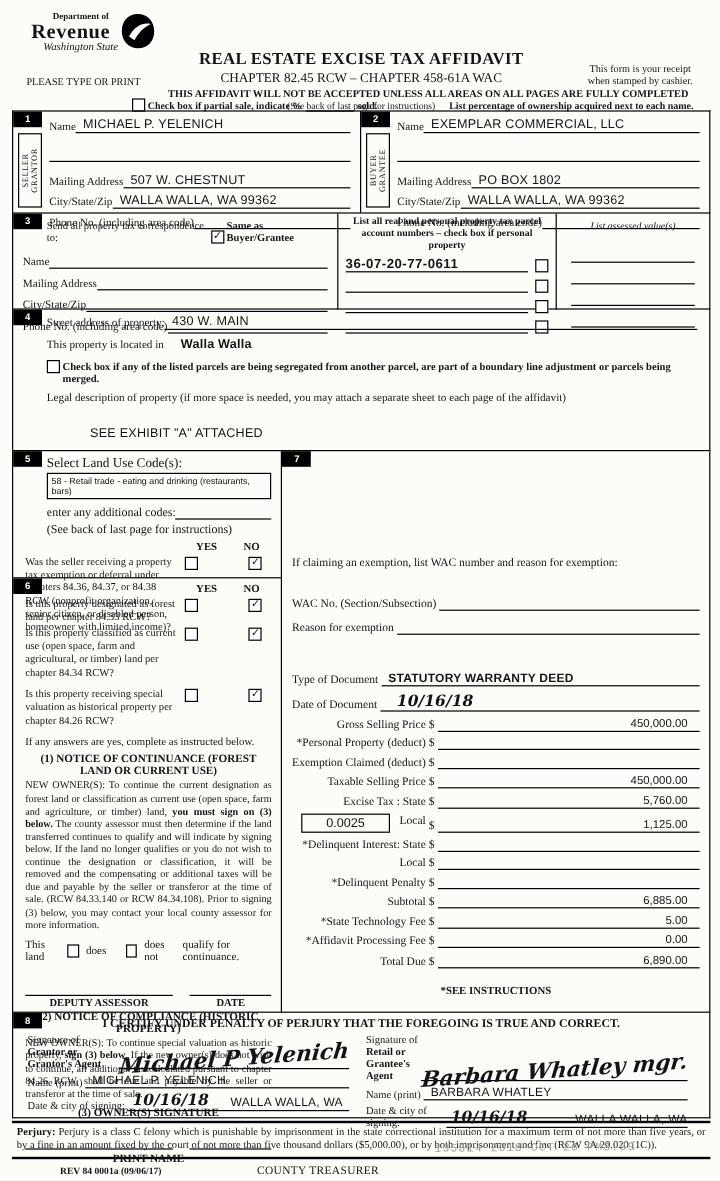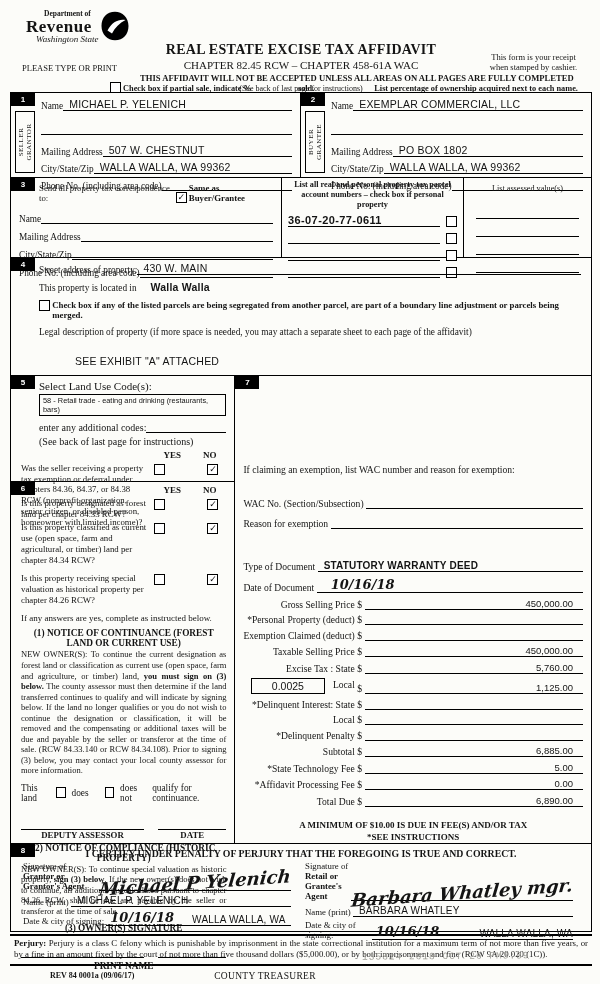--- a/index.html
+++ b/index.html
@@ -41,21 +41,21 @@
   .row12{display:flex;}
   .half{width:50%;height:86px;padding:2px 8px 0 30px;}
   .half+.half{border-left:none;}
   .vstrip{position:absolute;left:4px;top:18px;width:18px;height:60px;border:1px solid #000;overflow:hidden;}
   .vtext{position:absolute;left:50%;top:50%;transform:translate(-50%,-50%) rotate(-90deg);
          font-size:7px;letter-spacing:.5px;text-align:center;line-height:1.15;white-space:nowrap;}
   
   .row3{display:flex;}
   .c3a{width:272px;border-top:none;padding:3px 8px 0 8px;height:80px;}
   .c3b{width:182px;border-top:none;border-left:none;height:80px;padding:2px 6px 0 6px;}
-  .c3c{flex:1;border-top:none;border-left:none;height:80px;padding:2px 6px 0 6px;}
+  .c3c{flex:1;border-top:none;border-left:none;height:80px;padding:2px 6px 0 6px;font-style:italic;}
   .c3head{font-size:8.2px;font-weight:bold;text-align:center;line-height:1.2;}
   .prow{display:flex;align-items:flex-end;margin-top:4px;height:13px;}
   .pline{flex:1;border-bottom:1.2px solid #000;display:flex;align-items:flex-end;}
   .pnum{font-family:"Liberation Sans",sans-serif;font-size:11px;font-weight:bold;letter-spacing:.4px;}
   .prow .cb{margin-left:6px;}
   .aline{border-bottom:1.2px solid #000;height:16px;margin:0 6px;}
   
   .sec4{border-top:none;height:118px;padding:3px 10px 0 28px;font-size:9.3px;}
   
   .cols{display:flex;}
@@ -440,21 +440,20 @@
             <span class="mval">5.00</span>
           </span></div>
       <div class="mrow"><span class="mlab">*Affidavit Processing Fee</span>&nbsp;$<span class="mline">
             <span class="mval">0.00</span>
           </span></div>
       <div class="mrow"><span class="mlab">Total Due</span>&nbsp;$<span class="mline">
             <span class="mval">6,890.00</span>
           </span></div>
 
       <div class="minnote">
-        <div>A MINIMUM OF $10.00 IS DUE IN FEE(S) AND/OR TAX</div>
         <div>*SEE INSTRUCTIONS</div>
       </div>
     </div>
   </div>
 
   <div class="sec sec8">
     <div class="numbox">8</div>
     <div class="certify">I CERTIFY UNDER PENALTY OF PERJURY THAT THE FOREGOING IS TRUE AND CORRECT.</div>
     <div class="s8cols">
       <div class="s8col">

